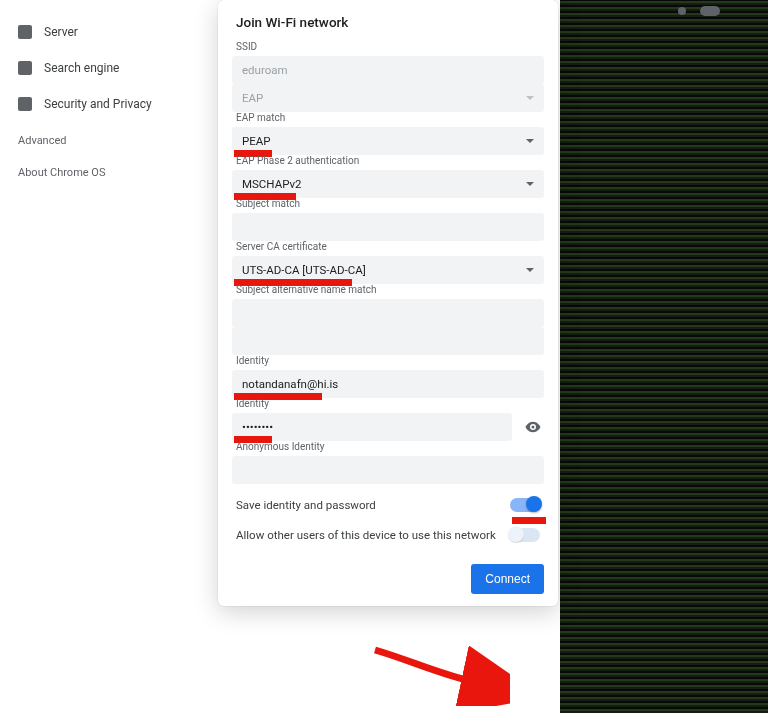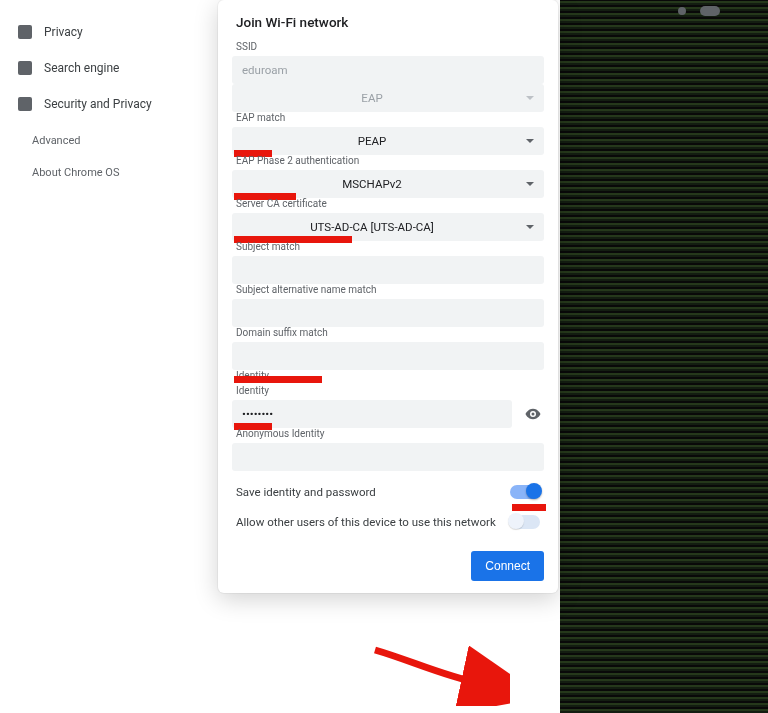--- a/index.html
+++ b/index.html
@@ -38,21 +38,21 @@
     border-radius: 2px;
     flex: 0 0 14px;
   }
   .sidebar .heading {
     margin-top: 6px;
     margin-bottom: 8px;
     font-size: 11px;
     color: #5f6368;
     padding-left: 0;
   }
-  .sidebar .heading.noicon { padding-left: 0; margin-left: 14px; }
+  .sidebar .heading.noicon { padding-left: 0; }
   
   .statusbar {
     position: absolute;
     right: 48px;
     top: 6px;
     display: flex;
     gap: 14px;
     align-items: center;
   }
   .statusbar .pill {
@@ -94,21 +94,21 @@
     border-radius: 3px;
     background: #f1f3f4;
     padding: 0 10px;
     font-size: 11.5px;
     color: #202124;
     outline: none;
     display: flex;
     align-items: center;
   }
   .txt.disabled, .sel.disabled { color: #9aa0a6; }
-  .sel { position: relative; padding-right: 42px; justify-content: center; }
+  .sel { position: relative; padding-right: 42px; }
   .sel .caret {
     position: absolute;
     right: 10px;
     top: 50%;
     transform: translateY(-50%);
     width: 0; height: 0;
     border-left: 4px solid transparent;
     border-right: 4px solid transparent;
     border-top: 4px solid #5f6368;
   }
@@ -193,21 +193,21 @@
 <div class="bgdark"></div>
 
 <div class="statusbar">
   <span class="dot"></span>
   <span class="pill"></span>
 </div>
 
 <nav class="sidebar">
   <div class="item">
     <span class="icon"></span>
-    <span>Privacy</span>
+    <span>Server</span>
   </div>
   <div class="item">
     <span class="icon"></span>
     <span>Search engine</span>
   </div>
   <div class="item">
     <span class="icon"></span>
     <span>Security and Privacy</span>
   </div>
   <div class="heading noicon">
@@ -247,51 +247,53 @@
   <div class="field">
     <label class="field-label">EAP Phase 2 authentication</label>
     <div class="sel">
       <span>MSCHAPv2</span>
       <span class="caret"></span>
     </div>
     <div class="redmark" style="width:62px;"></div>
   </div>
 
   <div class="field">
+    <label class="field-label">Subject match</label>
+    <div class="txt">
+        <span></span>
+      </div>
+  </div>
+
+  <div class="field">
     <label class="field-label">Server CA certificate</label>
     <div class="sel">
       <span>UTS-AD-CA [UTS-AD-CA]</span>
       <span class="caret"></span>
     </div>
     <div class="redmark" style="width:118px;"></div>
   </div>
 
   <div class="field">
-    <label class="field-label">Subject match</label>
+    <label class="field-label">Subject alternative name match</label>
     <div class="txt">
         <span></span>
       </div>
   </div>
 
   <div class="field">
-    <label class="field-label">Subject alternative name match</label>
     <div class="txt">
         <span></span>
       </div>
   </div>
 
   <div class="field">
-    <label class="field-label">Domain suffix match</label>
-    <div class="txt">
-        <span></span>
-      </div>
-  </div>
-
-  <div class="field">
     <label class="field-label">Identity</label>
+    <div class="txt">
+        <span>notandanafn@hi.is</span>
+      </div>
     <div class="redmark" style="width:88px;"></div>
   </div>
 
   <div class="field">
     <label class="field-label">Identity</label>
     <div class="pw-row">
       <div class="txt">
           <span>••••••••</span>
         </div>
       <div class="eye-btn">

